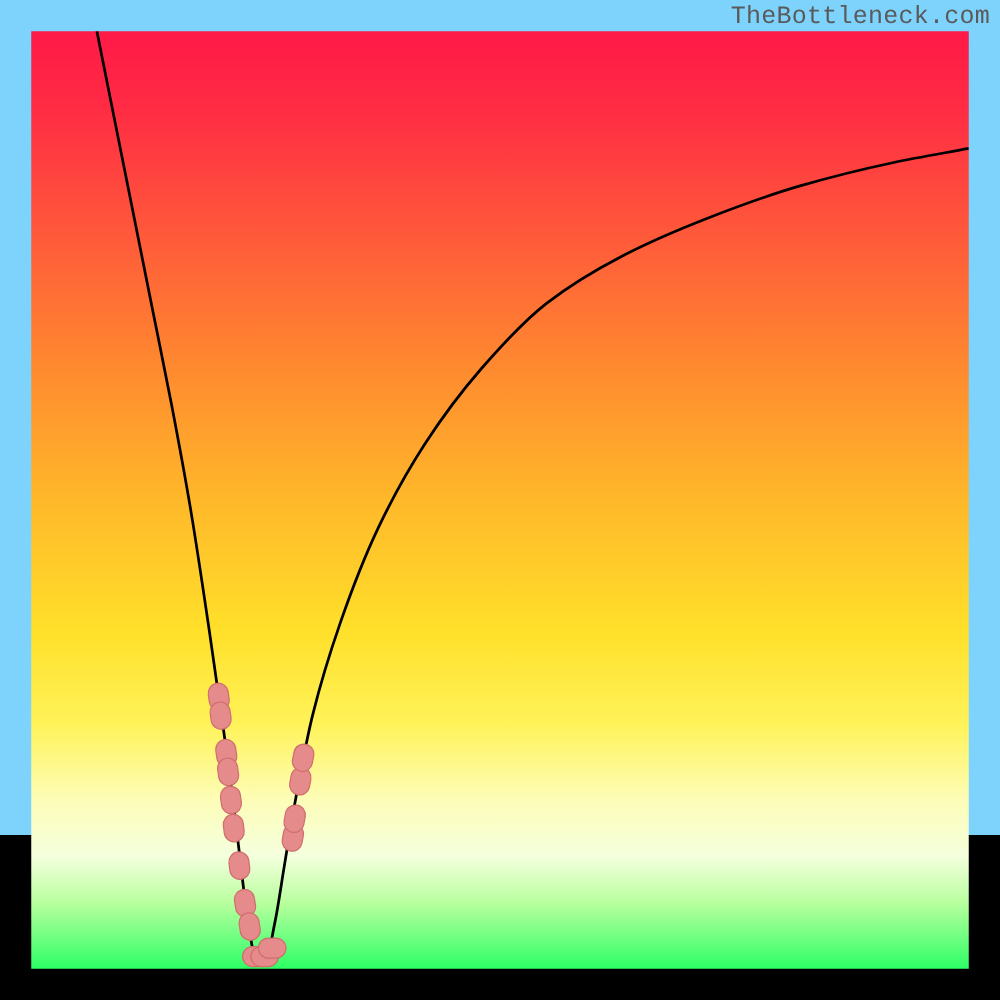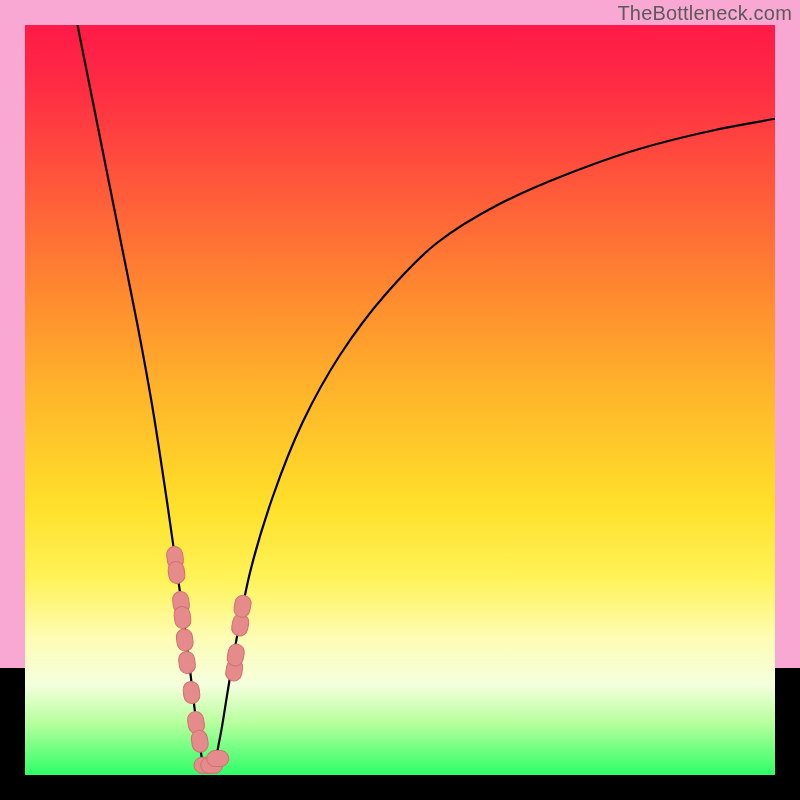--- a/index.html
+++ b/index.html
@@ -8,21 +8,22 @@
     width: 800px;
     height: 800px;
     overflow: hidden;
     background: #000;
     font-family: Arial, Helvetica, sans-serif;
   }
   #frame {
     position: relative;
     width: 800px;
     height: 668px;
-    background: #f9a8d4;
+    background: #7dd3fc;
+    font-family: Liberation Mono, monospace;
   }
   #plot {
     position: absolute;
     left: 25px;
     top: 25px;
     width: 750px;
     height: 750px;
     
     background: linear-gradient(to bottom,
       #ff1a47 0%,

